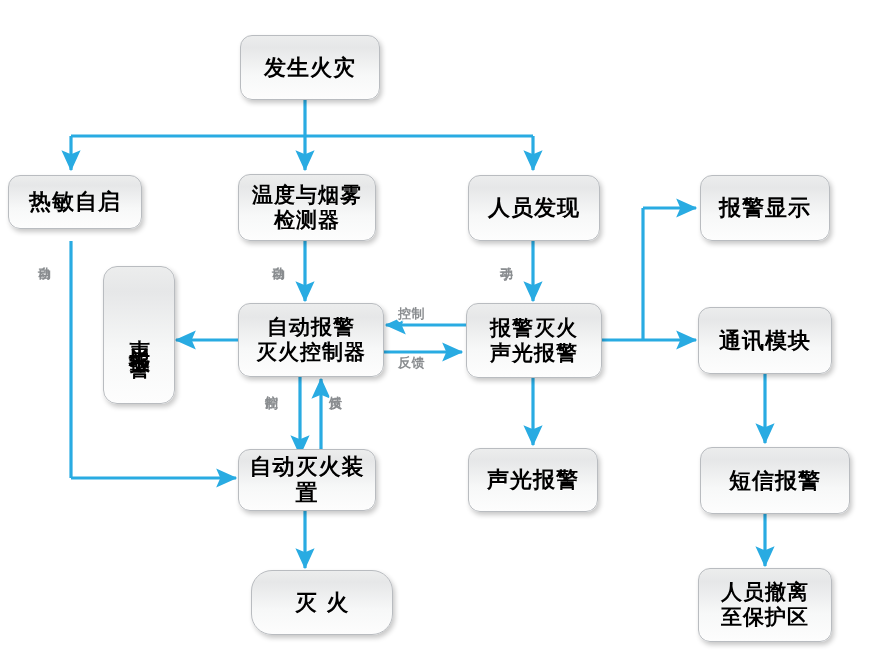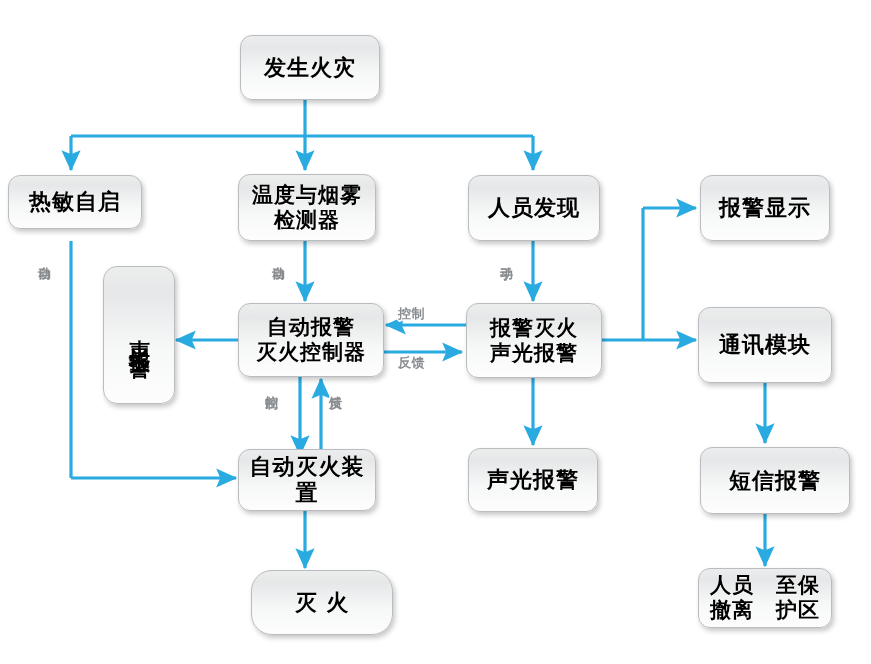--- a/index.html
+++ b/index.html
@@ -136,41 +136,41 @@
   <div class="node two-line" style="left:238px;top:303px;width:146px;height:74px;flex-direction:column;">
     <span class="txt">自动报警</span>
     <span class="txt">灭火控制器</span>
   </div>
 
   <div class="node two-line" style="left:466px;top:303px;width:136px;height:75px;flex-direction:column;">
     <span class="txt">报警灭火</span>
     <span class="txt">声光报警</span>
   </div>
 
-  <div class="node" style="left:698px;top:307px;width:134px;height:76px;">
+  <div class="node" style="left:698px;top:307px;width:134px;height:67px;">
     <span class="txt">通讯模块</span>
   </div>
 
   <div class="node" style="left:238px;top:449px;width:138px;height:62px;">
     <span class="txt">自动灭火装置</span>
   </div>
 
   <div class="node" style="left:468px;top:448px;width:130px;height:64px;">
     <span class="txt">声光报警</span>
   </div>
 
   <div class="node" style="left:700px;top:447px;width:150px;height:67px;">
     <span class="txt">短信报警</span>
   </div>
 
   <div class="node" style="left:251px;top:570px;width:142px;height:65px;border-radius:21px;">
     <span class="txt">灭 火</span>
   </div>
 
-  <div class="node two-line" style="left:698px;top:568px;width:134px;height:60px;flex-direction:row;">
+  <div class="node two-line" style="left:698px;top:568px;width:134px;height:74px;flex-direction:column;">
     <span class="txt">人员撤离</span>
     <span class="txt">至保护区</span>
   </div>
 
   <div class="elabel vert" style="left:38px;top:256px;">自动</div>
 
   <div class="elabel vert" style="left:272px;top:256px;">自动</div>
 
   <div class="elabel vert" style="left:500px;top:256px;">手动</div>
 

